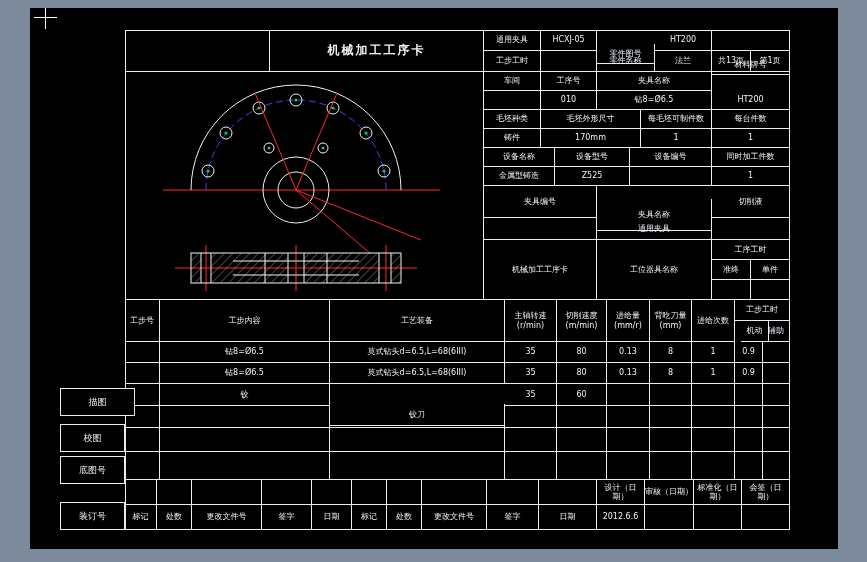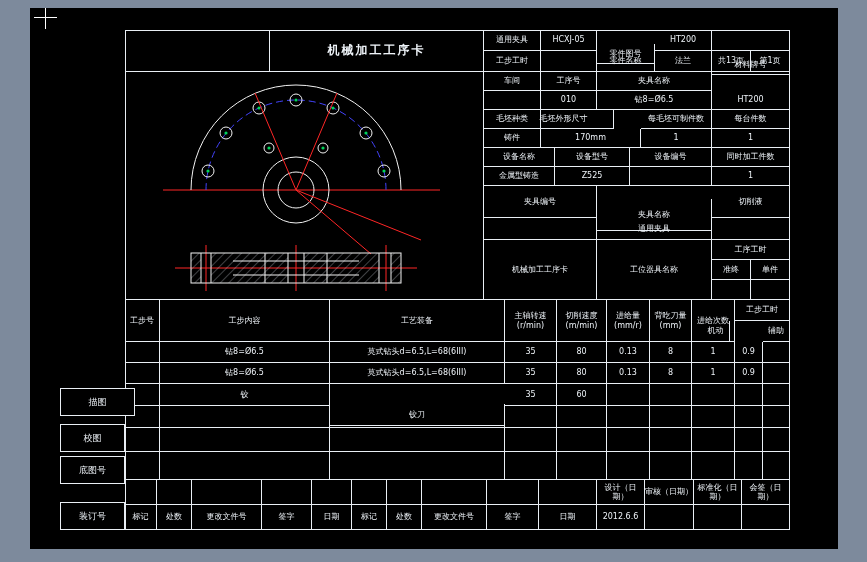--- a/index.html
+++ b/index.html
@@ -119,21 +119,21 @@
 <div class="cell" style="left:541px;top:72px;width:56px;height:19px">工序号</div>
 <div class="cell" style="left:597px;top:72px;width:115px;height:19px">夹具名称</div>
 <div class="cell" style="left:712px;top:56px;width:78px;height:19px">材料牌号</div>
 
 <div class="cell" style="left:484px;top:91px;width:57px;height:19px"></div>
 <div class="cell" style="left:541px;top:91px;width:56px;height:19px">010</div>
 <div class="cell" style="left:597px;top:91px;width:115px;height:19px">钻8=Ø6.5</div>
 <div class="cell" style="left:712px;top:91px;width:78px;height:19px">HT200</div>
 
 <div class="cell" style="left:484px;top:110px;width:57px;height:19px">毛坯种类</div>
-<div class="cell" style="left:514px;top:110px;width:100px;height:19px">毛坯外形尺寸</div>
+<div class="cell" style="left:541px;top:110px;width:100px;height:19px">毛坯外形尺寸</div>
 <div class="cell" style="left:641px;top:110px;width:71px;height:19px">每毛坯可制件数</div>
 <div class="cell" style="left:712px;top:110px;width:78px;height:19px">每台件数</div>
 
 <div class="cell" style="left:484px;top:129px;width:57px;height:19px">铸件</div>
 <div class="cell" style="left:541px;top:129px;width:100px;height:19px">170mm</div>
 <div class="cell" style="left:641px;top:129px;width:71px;height:19px">1</div>
 <div class="cell" style="left:712px;top:129px;width:78px;height:19px">1</div>
 
 <div class="cell" style="left:484px;top:148px;width:71px;height:19px">设备名称</div>
 <div class="cell" style="left:555px;top:148px;width:75px;height:19px">设备型号</div>
@@ -175,21 +175,21 @@
 <div class="cell col" style="left:607px;top:300px;width:43px;height:42px">
   <span>进给量</span>
   <span>(mm/r)</span>
 </div>
 <div class="cell col" style="left:650px;top:300px;width:42px;height:42px">
   <span>背吃刀量</span>
   <span>(mm)</span>
 </div>
 <div class="cell" style="left:692px;top:300px;width:43px;height:42px">进给次数</div>
 <div class="cell" style="left:735px;top:300px;width:55px;height:21px">工步工时</div>
-<div class="cell" style="left:702px;top:321px;width:28px;height:21px">机动</div>
+<div class="cell" style="left:741px;top:321px;width:28px;height:21px">机动</div>
 <div class="cell" style="left:763px;top:321px;width:27px;height:21px">辅助</div>
 
 <div id="steps-body" style="position:absolute;left:0;top:0">
     <div class="cell" style="left: 125px; top: 342px; width: 35px; height: 21px;"></div>
     <div class="cell" style="left: 160px; top: 342px; width: 170px; height: 21px;">钻8=Ø6.5</div>
     <div class="cell" style="left: 330px; top: 342px; width: 175px; height: 21px;">莫式钻头d=6.5,L=68(6III)</div>
     <div class="cell" style="left: 505px; top: 342px; width: 52px; height: 21px;">35</div>
     <div class="cell" style="left: 557px; top: 342px; width: 50px; height: 21px;">80</div>
     <div class="cell" style="left: 607px; top: 342px; width: 43px; height: 21px;">0.13</div>
     <div class="cell" style="left: 650px; top: 342px; width: 42px; height: 21px;">8</div>

